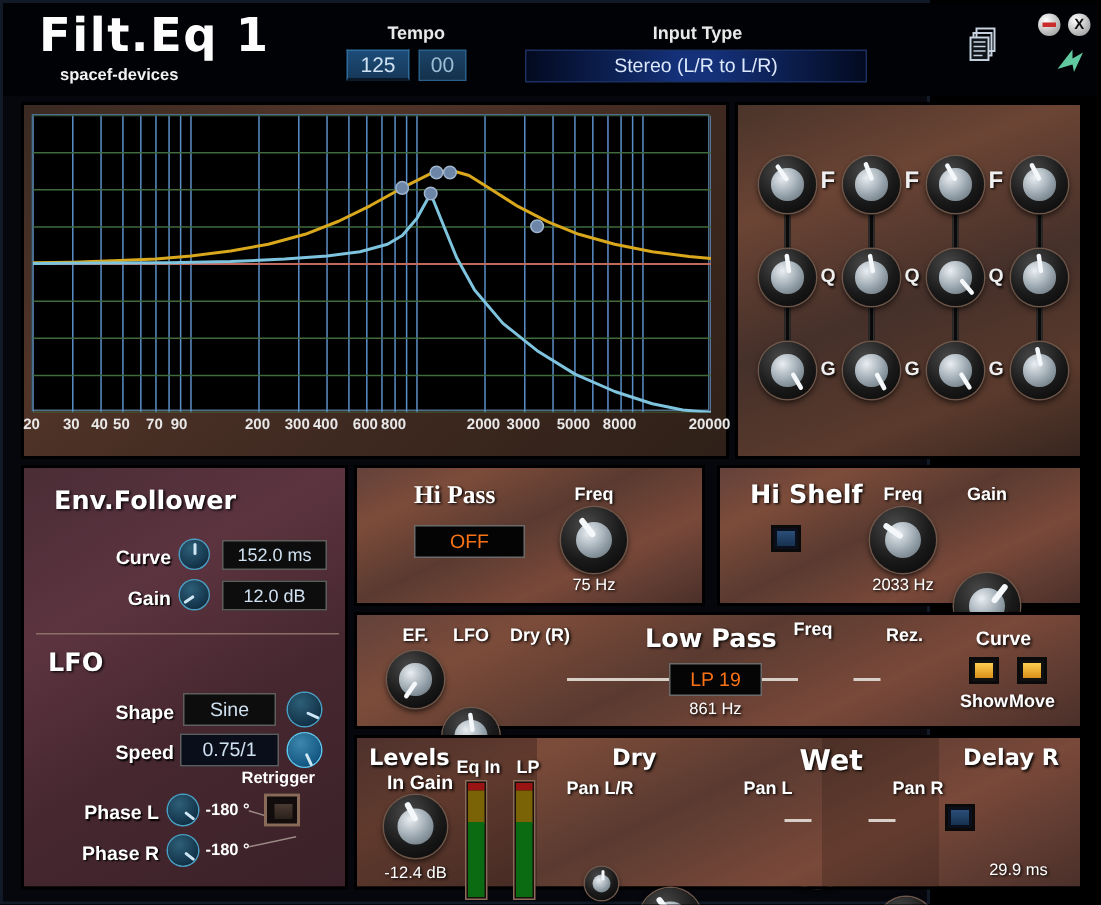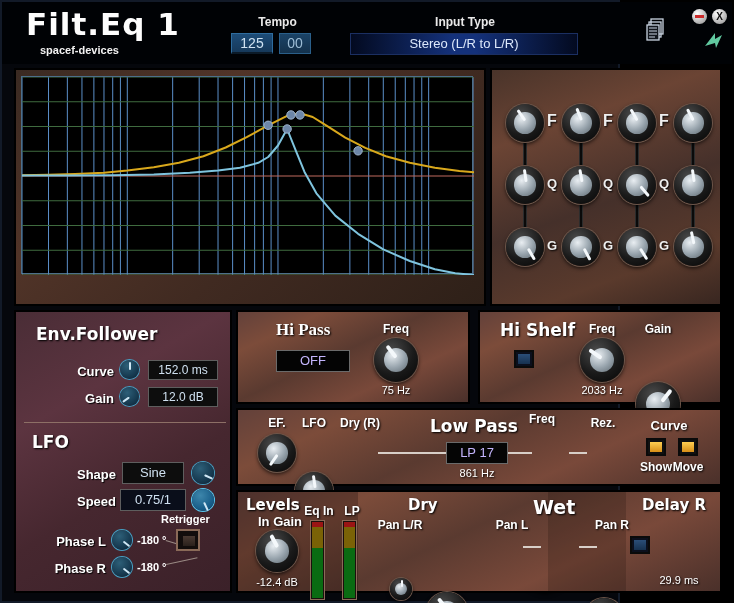--- a/index.html
+++ b/index.html
@@ -208,21 +208,21 @@
   .link-line { position: absolute; height: 2px; background: #d8cfc8; }
   .meter {
     position: absolute; width: 15px; height: 80px;
     background: #1b0f0c; border: 1px solid #8a6a58;
   }
   .meter .grn { position: absolute; left: 1px; right: 1px; bottom: 1px; background: #0a6b12; }
   .meter .amb { position: absolute; left: 1px; right: 1px; background: #7a6206; }
   .meter .red { position: absolute; left: 1px; right: 1px; top: 1px; background: #9a1414; }
   .off-box {
     position: absolute; background: #040404; border: 1px solid #6a6a6a;
-    color: #c4b5fd; font-size: 13px; text-align: center;
+    color: #f97316; font-size: 13px; text-align: center;
   }
 </style>
 </head>
 <body>
 
 <div id="app">
 
   <div id="header">
     <div id="title">Filt.Eq  1</div>
     <div id="vendor">spacef-devices</div>
@@ -297,20 +297,38 @@
           <line x1="0" x2="452" y1="99" y2="99" stroke="#c06a5e" stroke-width="1.2"></line>
           <path d="M0.0 98.2 L26.5 97.8 L53.1 96.9 L82.0 95.7 L105.3 93.6 L131.8 90.3 L156.9 85.8 L181.4 79.2 L203.7 70.5 L224.7 60.2 L246.1 48.3 L265.1 38.8 L278.0 36.3 L290.7 40.0 L304.5 48.7 L323.3 60.6 L343.3 70.9 L363.9 79.2 L387.8 85.8 L412.9 90.8 L437.4 94.0 L452.0 95.3" fill="none" stroke="#d9a81c" stroke-width="2" stroke-linejoin="round" stroke-linecap="round"></path>
           <path d="M0.0 98.6 L45.4 98.4 L90.7 98.2 L131.8 97.4 L167.8 95.7 L196.0 93.6 L218.0 90.8 L236.3 85.8 L246.2 80.0 L256.0 68.5 L265.1 52.0 L274.1 74.3 L282.5 94.9 L294.4 116.3 L313.3 138.6 L336.1 156.8 L361.3 172.4 L387.8 184.0 L412.9 192.2 L433.2 196.3 L452.0 198.0" fill="none" stroke="#7fc4de" stroke-width="2" stroke-linejoin="round" stroke-linecap="round"></path>
           <circle cx="246.10924730732438" cy="48.26250000000002" r="4.2" fill="#6d86a8" stroke="#9fb4cd" stroke-width="1"></circle>
           <circle cx="268.98969514162224" cy="37.95000000000002" r="4.2" fill="#6d86a8" stroke="#9fb4cd" stroke-width="1"></circle>
           <circle cx="277.9947713621481" cy="37.95000000000002" r="4.2" fill="#6d86a8" stroke="#9fb4cd" stroke-width="1"></circle>
           <circle cx="265.12328859990436" cy="51.97500000000002" r="4.2" fill="#6d86a8" stroke="#9fb4cd" stroke-width="1"></circle>
           <circle cx="336.05430415432653" cy="73.8375" r="4.2" fill="#6d86a8" stroke="#9fb4cd" stroke-width="1"></circle>
         </svg>
       </div>
+    <div id="freq-axis">
+        <div class="freq-tick" style="left: 0px;">20</div>
+        <div class="freq-tick" style="left: 26.5311px;">30</div>
+        <div class="freq-tick" style="left: 45.3552px;">40</div>
+        <div class="freq-tick" style="left: 59.9563px;">50</div>
+        <div class="freq-tick" style="left: 81.9729px;">70</div>
+        <div class="freq-tick" style="left: 98.4174px;">90</div>
+        <div class="freq-tick" style="left: 150.667px;">200</div>
+        <div class="freq-tick" style="left: 177.198px;">300</div>
+        <div class="freq-tick" style="left: 196.022px;">400</div>
+        <div class="freq-tick" style="left: 222.553px;">600</div>
+        <div class="freq-tick" style="left: 241.377px;">800</div>
+        <div class="freq-tick" style="left: 301.333px;">2000</div>
+        <div class="freq-tick" style="left: 327.864px;">3000</div>
+        <div class="freq-tick" style="left: 361.29px;">5000</div>
+        <div class="freq-tick" style="left: 392.044px;">8000</div>
+        <div class="freq-tick" style="left: 452px;">20000</div>
+      </div>
   </div>
 
   <div id="matrix-panel">
       <div class="mx-link" style="left: 31px; top: 72px; height: 24px;"></div>
       <div class="mx-link" style="left: 31px; top: 134px; height: 24px;"></div>
       <div class="knob" style="position: absolute; left: 14px; top: 34px; width: 38px; height: 38px;">
         <span class="cap"></span>
         <span class="ptr" style="transform: rotate(-35deg);"></span>
       </div>
       <div class="knob" style="position: absolute; left: 14px; top: 96px; width: 38px; height: 38px;">
@@ -468,21 +486,21 @@
     </div>
     <div class="knob-label" style="left:90px; top:6px; width:64px;">Dry (R)</div>
     <div class="knob" style="left:103px; top:24px; width:38px; height:38px;">
       <span class="cap"></span>
         <span class="ptr" style="transform:rotate(-28deg)"></span>
     </div>
 
     <div class="link-line" style="left:140px; top:42px; width:70px;"></div>
 
     <div class="sect-title" style="left:192px; top:6px;">Low Pass</div>
-    <div class="off-box" style="left:208px; top:32px; width:62px; height:22px; line-height:20px; background:#050505;">LP 17</div>
+    <div class="off-box" style="left:208px; top:32px; width:62px; height:22px; line-height:20px; background:#050505;">LP 19</div>
     <div class="knob-val" style="left:205px; top:57px; width:68px;">861 Hz</div>
 
     <div class="link-line" style="left:270px; top:42px; width:24px;"></div>
 
     <div class="knob-label" style="left:278px; top:2px; width:52px;">Freq</div>
     <div class="knob" style="left:282px; top:18px; width:50px; height:50px;">
       <span class="cap"></span>
         <span class="ptr" style="transform:rotate(0deg)"></span>
     </div>
 

